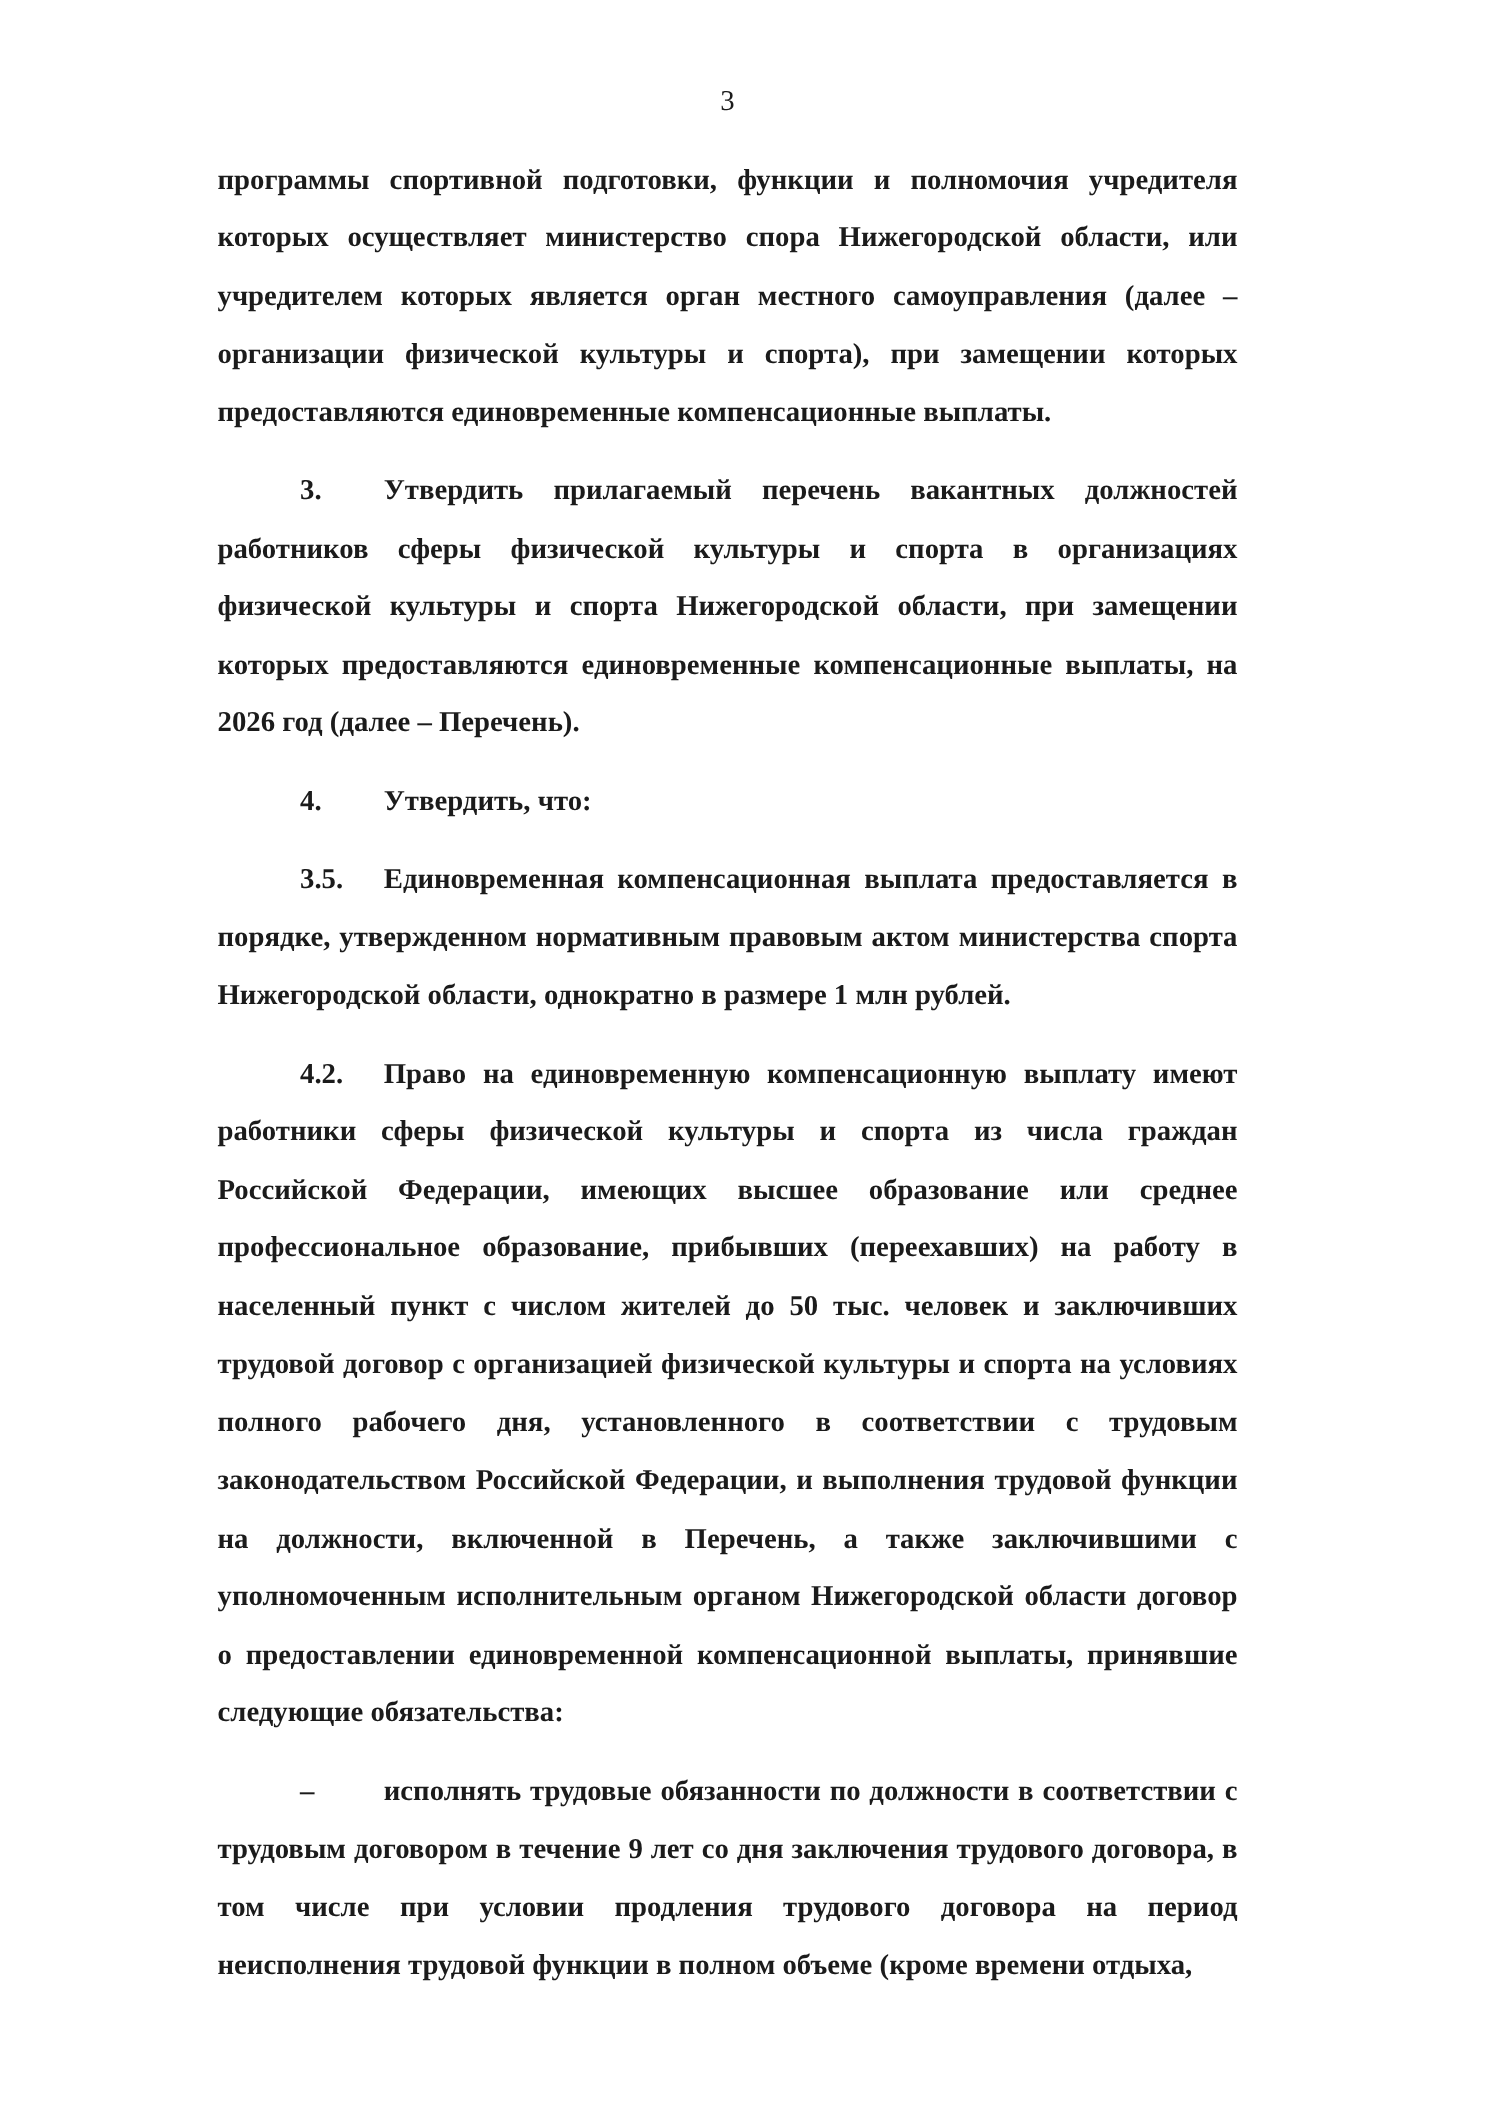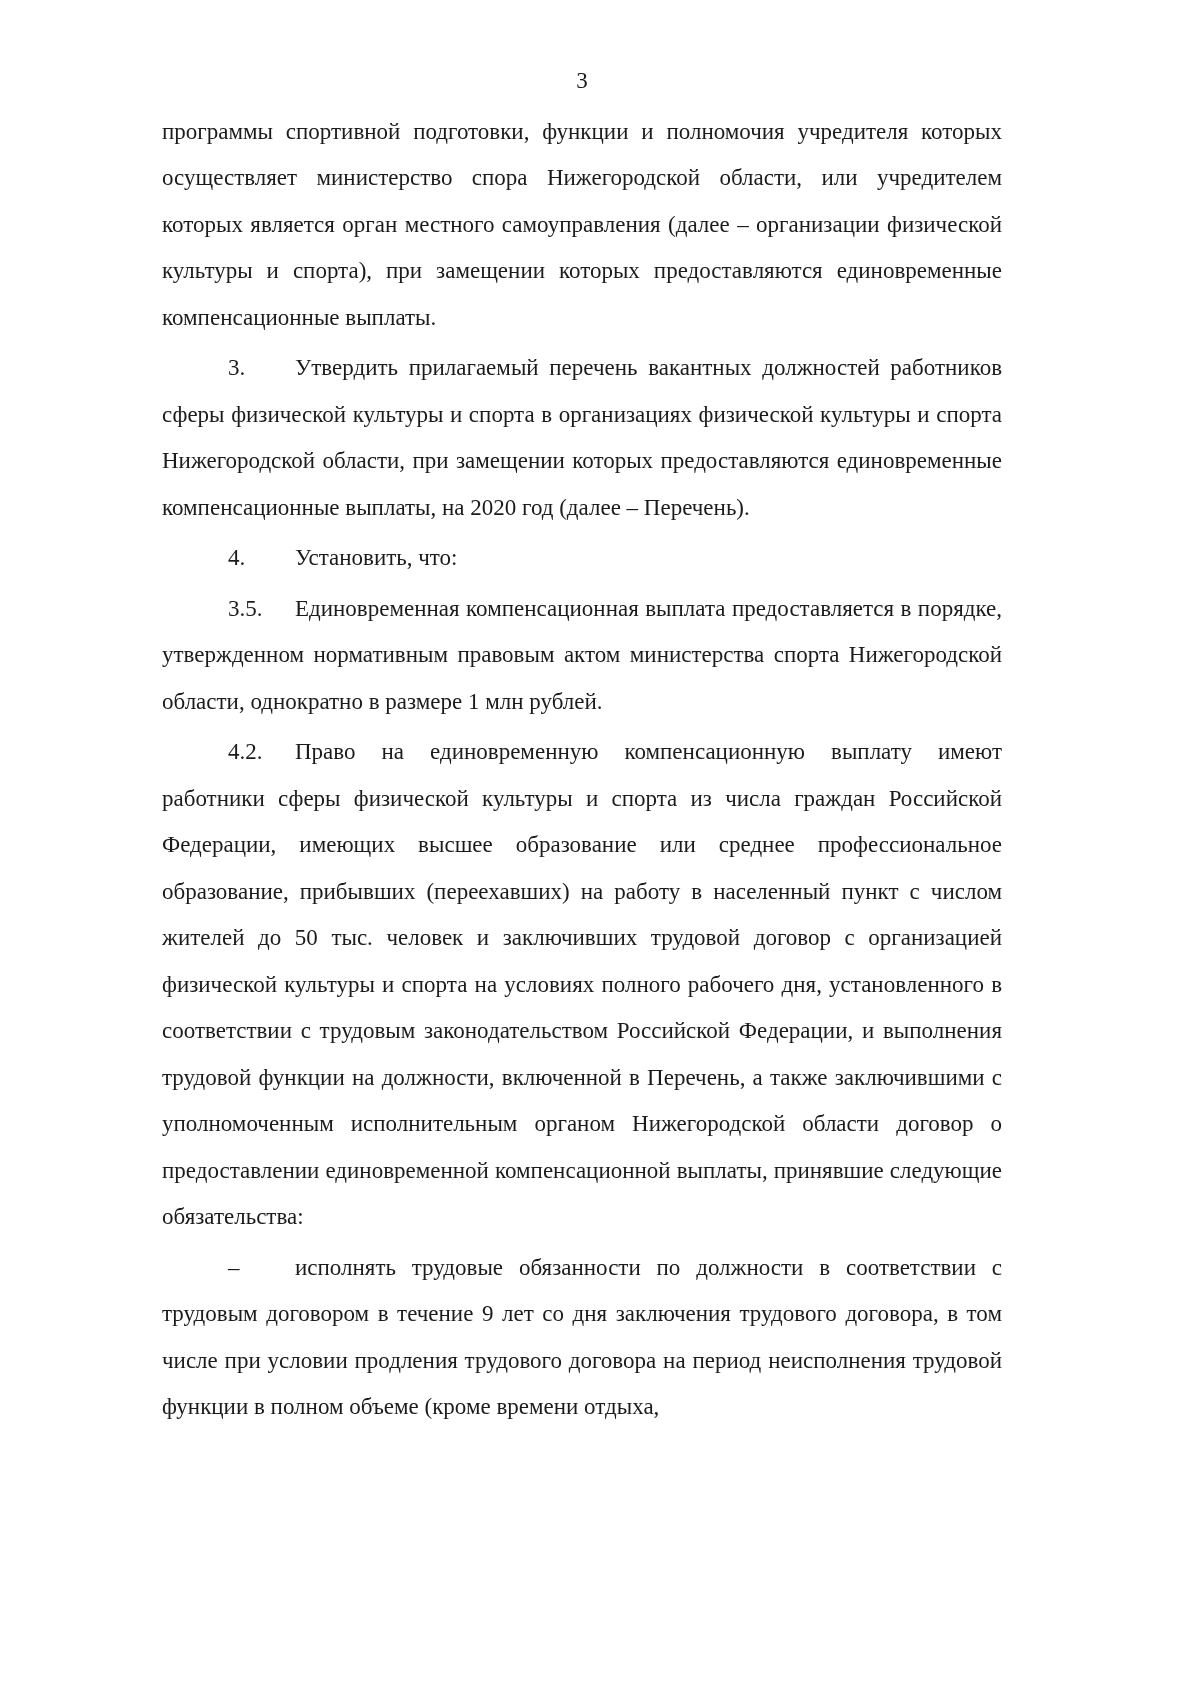--- a/index.html
+++ b/index.html
@@ -18,23 +18,24 @@
     font-size: 23px;
     line-height: 46.5px;
     color: #1b1b1b;
     overflow: hidden;
   }
   .page-number {
     text-align: center;
     margin: 0 0 0 0;
   }
   .body-text p.para {
-    margin: 4px;
+    margin: 16px;
     text-align: justify;
     text-justify: inter-word;
+    font-weight: bold;
   }
   .body-text p.para.indent {
     text-indent: 66px;
   }
   .num {
     display: inline-block;
     width: 67px;
     text-indent: 0;
   }
 </style>
@@ -42,23 +43,23 @@
 <body>
 
 <div class="page">
 
   <div class="page-number">3</div>
 
   <div class="body-text">
 
     <p class="para"><span>программы спортивной подготовки, функции и полномочия учредителя которых осуществляет министерство спора Нижегородской области, или учредителем которых является орган местного самоуправления (далее – организации физической культуры и спорта), при замещении которых предоставляются единовременные компенсационные выплаты.</span></p>
 
-    <p class="para indent"><span class="num">3.</span><span>Утвердить прилагаемый перечень вакантных должностей работников сферы физической культуры и спорта в организациях физической культуры и спорта Нижегородской области, при замещении которых предоставляются единовременные компенсационные выплаты, на 2020 год (далее – Перечень).</span></p>
+    <p class="para indent"><span class="num">3.</span><span>Утвердить прилагаемый перечень вакантных должностей работников сферы физической культуры и спорта в организациях физической культуры и спорта Нижегородской области, при замещении которых предоставляются единовременные компенсационные выплаты, на 2026 год (далее – Перечень).</span></p>
 
-    <p class="para indent"><span class="num">4.</span><span>Установить, что:</span></p>
+    <p class="para indent"><span class="num">4.</span><span>Утвердить, что:</span></p>
 
     <p class="para indent"><span class="num">3.5.</span><span>Единовременная компенсационная выплата предоставляется в порядке, утвержденном нормативным правовым актом министерства спорта Нижегородской области, однократно в размере 1 млн рублей.</span></p>
 
     <p class="para indent"><span class="num">4.2.</span><span>Право на единовременную компенсационную выплату имеют работники сферы физической культуры и спорта из числа граждан Российской Федерации, имеющих высшее образование или среднее профессиональное образование, прибывших (переехавших) на работу в населенный пункт с числом жителей до 50 тыс. человек и заключивших трудовой договор с организацией физической культуры и спорта на условиях полного рабочего дня, установленного в соответствии с трудовым законодательством Российской Федерации, и выполнения трудовой функции на должности, включенной в Перечень, а также заключившими с уполномоченным исполнительным органом Нижегородской области договор о предоставлении единовременной компенсационной выплаты, принявшие следующие обязательства:</span></p>
 
     <p class="para indent"><span class="num">–</span><span>исполнять трудовые обязанности по должности в соответствии с трудовым договором в течение 9 лет со дня заключения трудового договора, в том числе при условии продления трудового договора на период неисполнения трудовой функции в полном объеме (кроме времени отдыха,</span></p>
 
   </div>
 </div>
 

